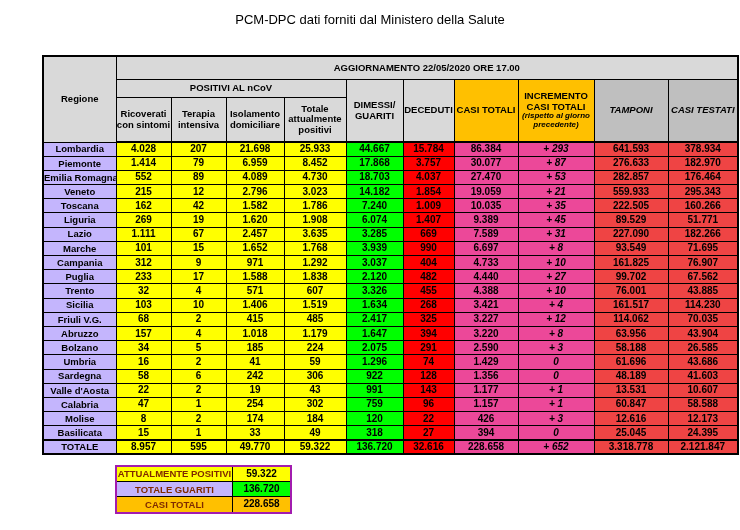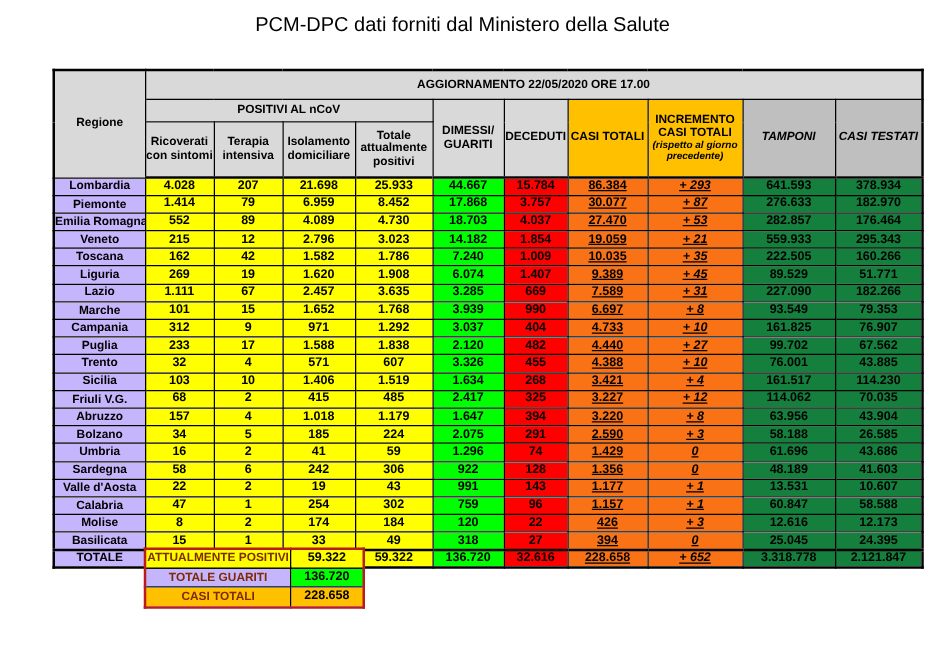--- a/index.html
+++ b/index.html
@@ -2,21 +2,21 @@
 <html><head>
 <meta charset="utf-8">
 <style>
   html,body{margin:0;padding:0;}
   body{
     width:740px;height:530px;position:relative;background:#ffffff;
     font-family:"Liberation Sans",sans-serif;color:#000;
   }
   .page-title{
     position:absolute;top:12px;left:0;width:100%;
-    text-align:center;font-size:16px;color:#000;
+    text-align:center;font-size:13px;color:#000;
   }
   
   table.main{
     position:absolute;left:42px;top:55px;width:695px;
     border-collapse:collapse;table-layout:fixed;
     border:2px solid #000;
   }
   table.main th, table.main td{
     border:1px solid #000;padding:0;text-align:center;vertical-align:middle;
     font-weight:bold;color:#000;overflow:hidden;
@@ -29,28 +29,28 @@
   .th-corner{font-size:10px;border-right:2px solid #000;border-bottom:2px solid #000;}
   .bg-orange-h{background:#FFC000 !important;}
   .bg-gray-mid{background:#BFBFBF !important;font-style:italic;}
   .note{display:block;font-style:italic;font-weight:bold;font-size:8px;line-height:1.1;}
   tbody tr{height:14.2px;}
   tbody td{font-size:10px;line-height:1;}
   td.region{background:#c4b5fd;font-size:9.5px;border-right:2px solid #000;white-space:nowrap;}
   .c-yellow{background:#FFFF00;}
   .c-green{background:#00FF00;}
   .c-red{background:#FF0000;}
-  .c-orange{background:#f97316;text-decoration:underline;}
-  .c-gray{background:#15803d;}
+  .c-orange{background:#ec4899;}
+  .c-gray{background:#ef4444;}
   td.inc{font-style:italic;}
   tr.total td{border-top:2px solid #000;}
   
   table.summary{
-    position:absolute;left:115px;top:438px;width:172px;
-    border-collapse:collapse;table-layout:fixed;border:2px solid #b91c1c;
+    position:absolute;left:115px;top:465px;width:172px;
+    border-collapse:collapse;table-layout:fixed;border:2px solid #a21caf;
   }
   table.summary td{
     border:1px solid #000;height:14.2px;padding:0;text-align:center;
     vertical-align:middle;font-weight:bold;overflow:hidden;
   }
   table.summary td.lbl{width:115px;font-size:9.5px;color:#7F2A00;}
   table.summary td.val{width:57px;font-size:10px;color:#000;}
 </style>
 </head>
 <body>
@@ -191,21 +191,21 @@
         <td class="region">Marche</td>
         <td class="c-yellow">101</td>
         <td class="c-yellow">15</td>
         <td class="c-yellow">1.652</td>
         <td class="c-yellow">1.768</td>
         <td class="c-green">3.939</td>
         <td class="c-red">990</td>
         <td class="c-orange">6.697</td>
         <td class="c-orange inc">+ 8</td>
         <td class="c-gray">93.549</td>
-        <td class="c-gray">79.353</td>
+        <td class="c-gray">71.695</td>
       </tr>
       <tr>
         <td class="region">Campania</td>
         <td class="c-yellow">312</td>
         <td class="c-yellow">9</td>
         <td class="c-yellow">971</td>
         <td class="c-yellow">1.292</td>
         <td class="c-green">3.037</td>
         <td class="c-red">404</td>
         <td class="c-orange">4.733</td>

